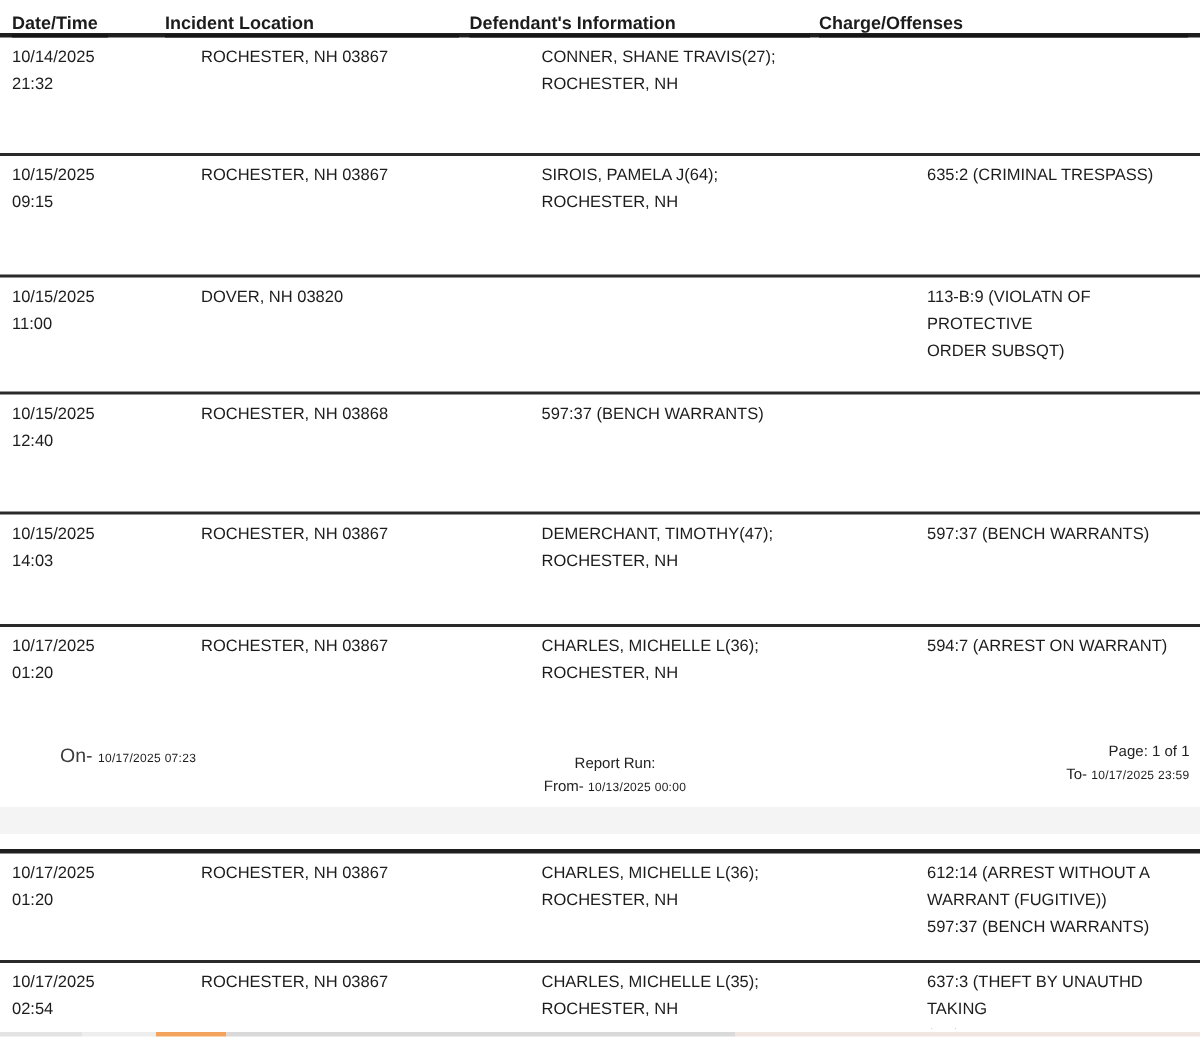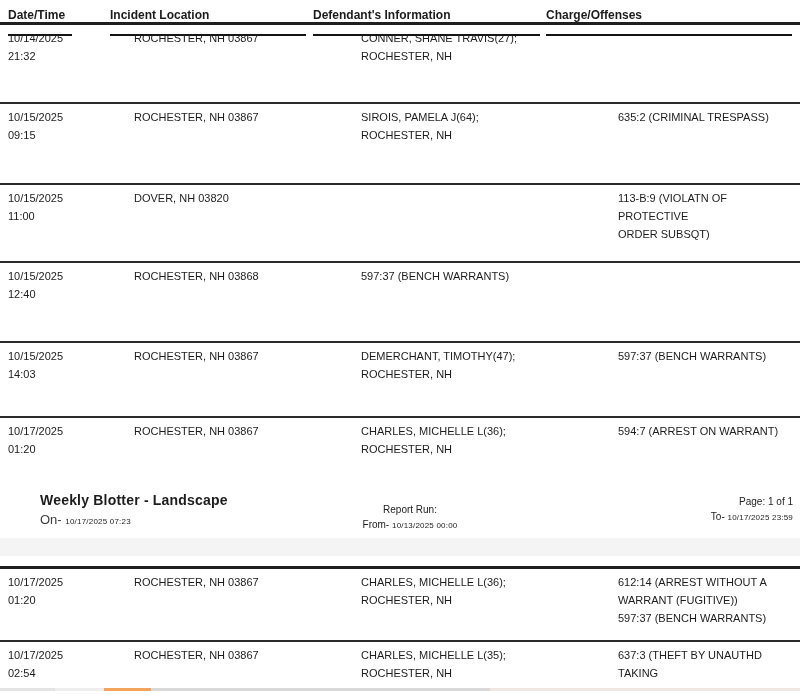--- a/index.html
+++ b/index.html
@@ -17,21 +17,21 @@
     display:grid;
     grid-template-columns:102px 203px 233px auto;
     padding:8px 5px 0 8px;
     height:25px;
     border-bottom:3px solid #1f1f1f;
     font-size:12px; font-weight:bold;
   }
   .thead .hcell span{
     display:inline-block;
     border-bottom:2px solid #141414;
-    padding-bottom:12px;
+    padding-bottom:1px;
   }
   .thead .h1 span{ width:64px; }
   .thead .h2 span{ width:196px; }
   .thead .h3 span{ width:227px; }
   .thead .h4 span{ width:246px; }
   
   .trow {
     display:grid;
     grid-template-columns:102px 203px 233px auto;
     padding:4px 5px 0 8px;
@@ -138,21 +138,20 @@
         <div>01:20</div>
       </div>
     <div class="c">ROCHESTER, NH 03867</div>
     <div class="c pre">CHARLES, MICHELLE L(36);
 ROCHESTER, NH</div>
     <div class="c pre">594:7 (ARREST ON WARRANT)</div>
   </div>
 
   <div class="pagefoot">
     <div class="foot-left">
-      <div class="foot-title">Weekly Blotter - Landscape</div>
       <div class="foot-on">
         <span>On-</span>
         <span class="smallval">10/17/2025 07:23</span>
       </div>
     </div>
     <div class="foot-center">
       <div>Report Run:</div>
       <div class="line2">
         <span>From-</span>
         <span class="smallval">10/13/2025  00:00</span>

